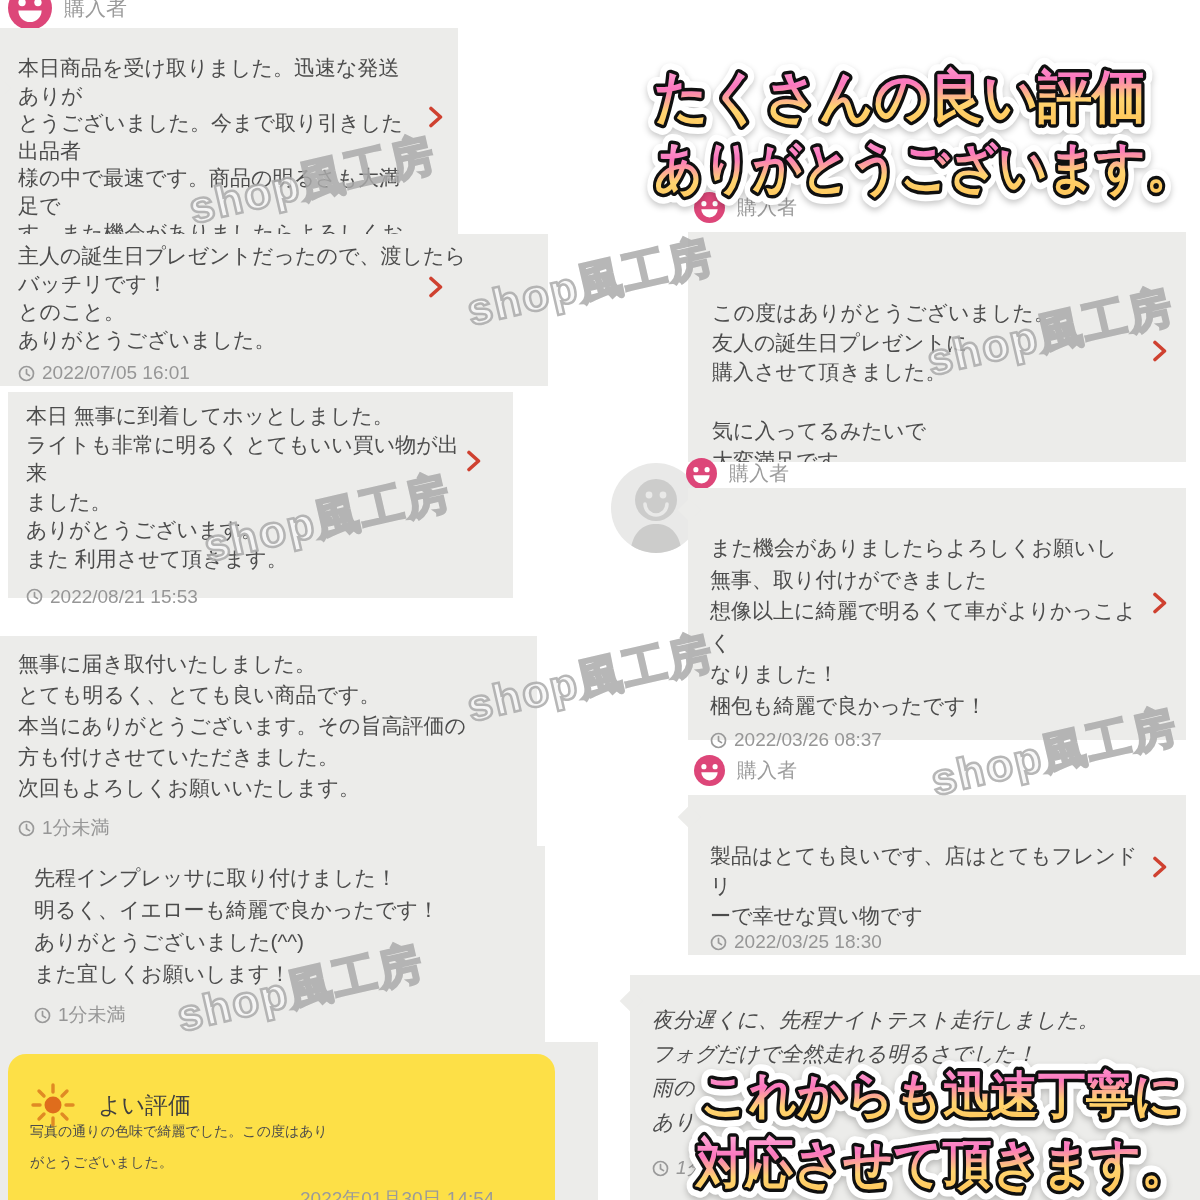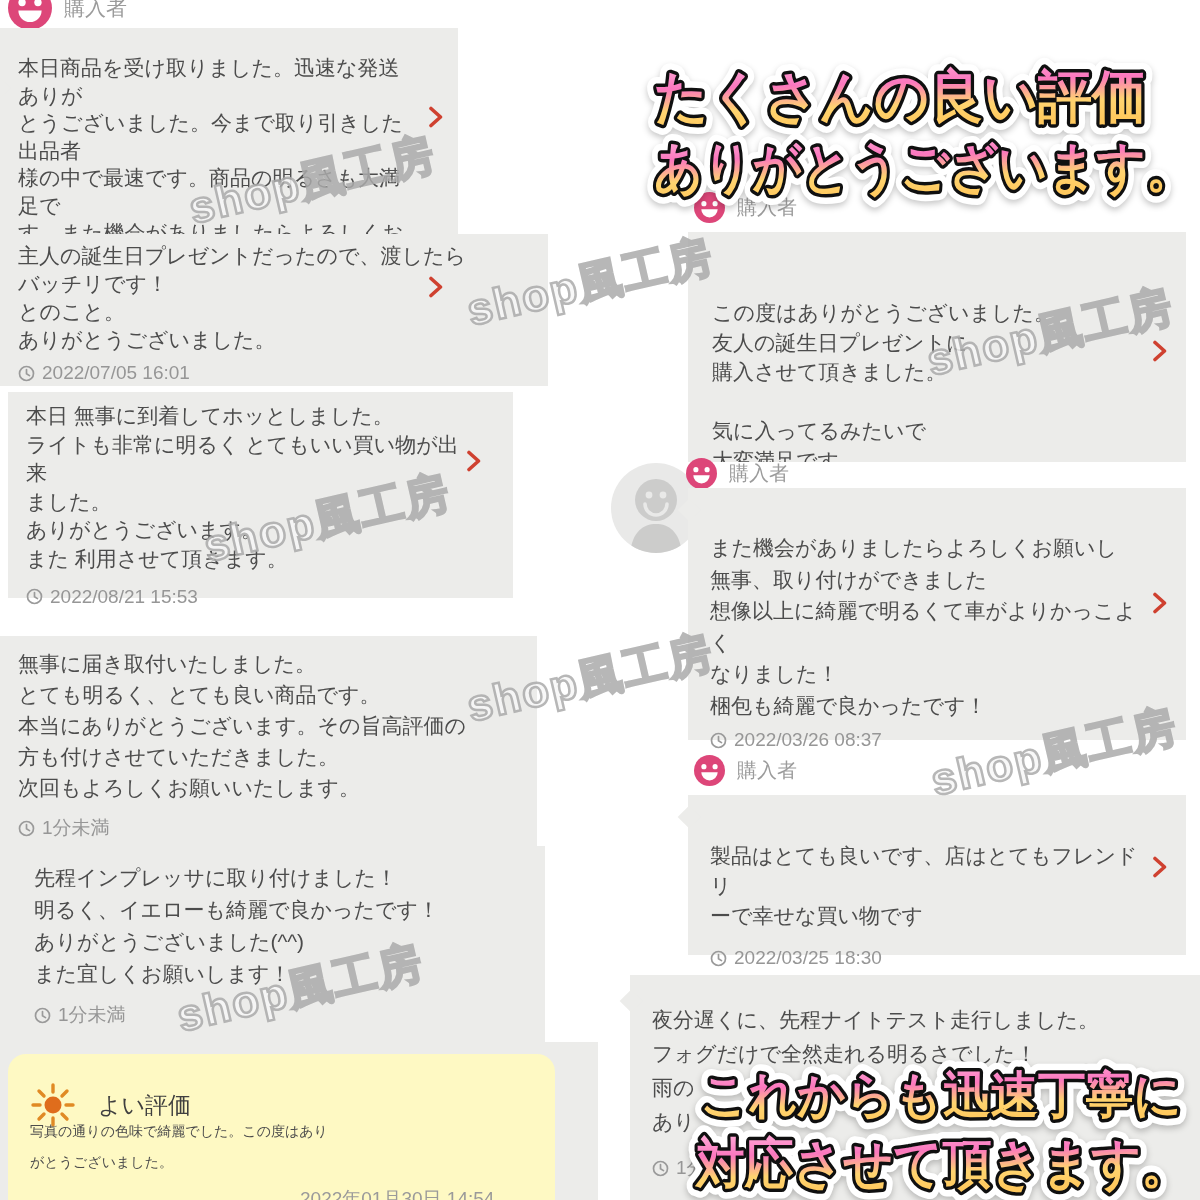--- a/index.html
+++ b/index.html
@@ -30,42 +30,42 @@
   .c-l5 .ts{margin-top:12px;}
   
   .c-r1{left:688px;top:232px;width:498px;height:230px;padding:40px 44px 0 24px;overflow:hidden;}
   .c-r1 .body{line-height:29.5px;margin-top:26px;}
   .c-r1 .ts{margin-top:2px;}
   .c-r2{left:688px;top:488px;width:498px;height:252px;padding:44px 44px 0 22px;}
   .c-r2 .body{line-height:31.5px;}
   .c-r2 .ts{margin-top:8px;}
   .c-r3{left:688px;top:795px;width:498px;height:160px;padding:46px 44px 0 22px;}
   .c-r3 .body{line-height:30px;}
-  .c-r3 .ts{margin-top:16px;}
-  .c-r4{left:630px;top:975px;width:570px;height:225px;padding:28px 20px 0 22px;}
+  .c-r3 .ts{}
+  .c-r4{left:630px;top:975px;width:570px;height:225px;padding:28px 20px 0 22px;font-style:italic;}
   .c-r4 .body{line-height:34px;}
   .c-r4 .ts{margin-top:16px;}
   
   .buyer-header{position:absolute;display:flex;align-items:center;gap:12px;color:#9b9b9b;font-size:21px;}
   .bh-l1{left:8px;top:-14px;}
   .bh-r1{left:694px;top:192px;font-size:20px;}
   .bh-r2{left:686px;top:458px;font-size:20px;}
   .bh-r3{left:694px;top:755px;font-size:20px;}
   
   .chev{position:absolute;width:16px;height:22px;}
   .chev-1{left:428px;top:106px;}
   .chev-2{left:428px;top:276px;}
   .chev-3{left:466px;top:450px;}
   .chev-r1{left:1152px;top:340px;}
   .chev-r2{left:1152px;top:592px;}
   .chev-r3{left:1152px;top:856px;}
   .avatar-default{position:absolute;left:610px;top:462px;width:92px;height:92px;}
   
   .rating-panel{position:absolute;left:0;top:1042px;width:598px;height:158px;background:#ececea;}
-  .rating-card{position:absolute;left:8px;top:1054px;width:547px;height:146px;background:#fef9c3;border-radius:18px 18px 0 0;}
+  .rating-card{position:absolute;left:8px;top:1054px;width:547px;height:146px;background:#fde047;border-radius:18px 18px 0 0;}
   .rating-title-row{position:absolute;left:22px;top:28px;display:flex;align-items:center;gap:22px;}
   .rating-title{font-size:23px;color:#3f3f3f;}
   .rating-body{position:absolute;left:22px;top:62px;width:500px;font-size:14px;line-height:31px;color:#4c4c4c;white-space:pre-line;}
   .rating-ts{position:absolute;left:300px;top:1186px;font-size:19px;color:#9a9a9a;white-space:nowrap;}
   
   .wm{
     position:absolute;transform:rotate(-13deg);transform-origin:left center;
     font-size:44px;font-weight:800;letter-spacing:2px;white-space:nowrap;
     color:rgba(252,252,252,0.92);-webkit-text-stroke:2.5px #ababab;
     text-shadow:0 0 1px #bdbdbd;opacity:.85;pointer-events:none;

